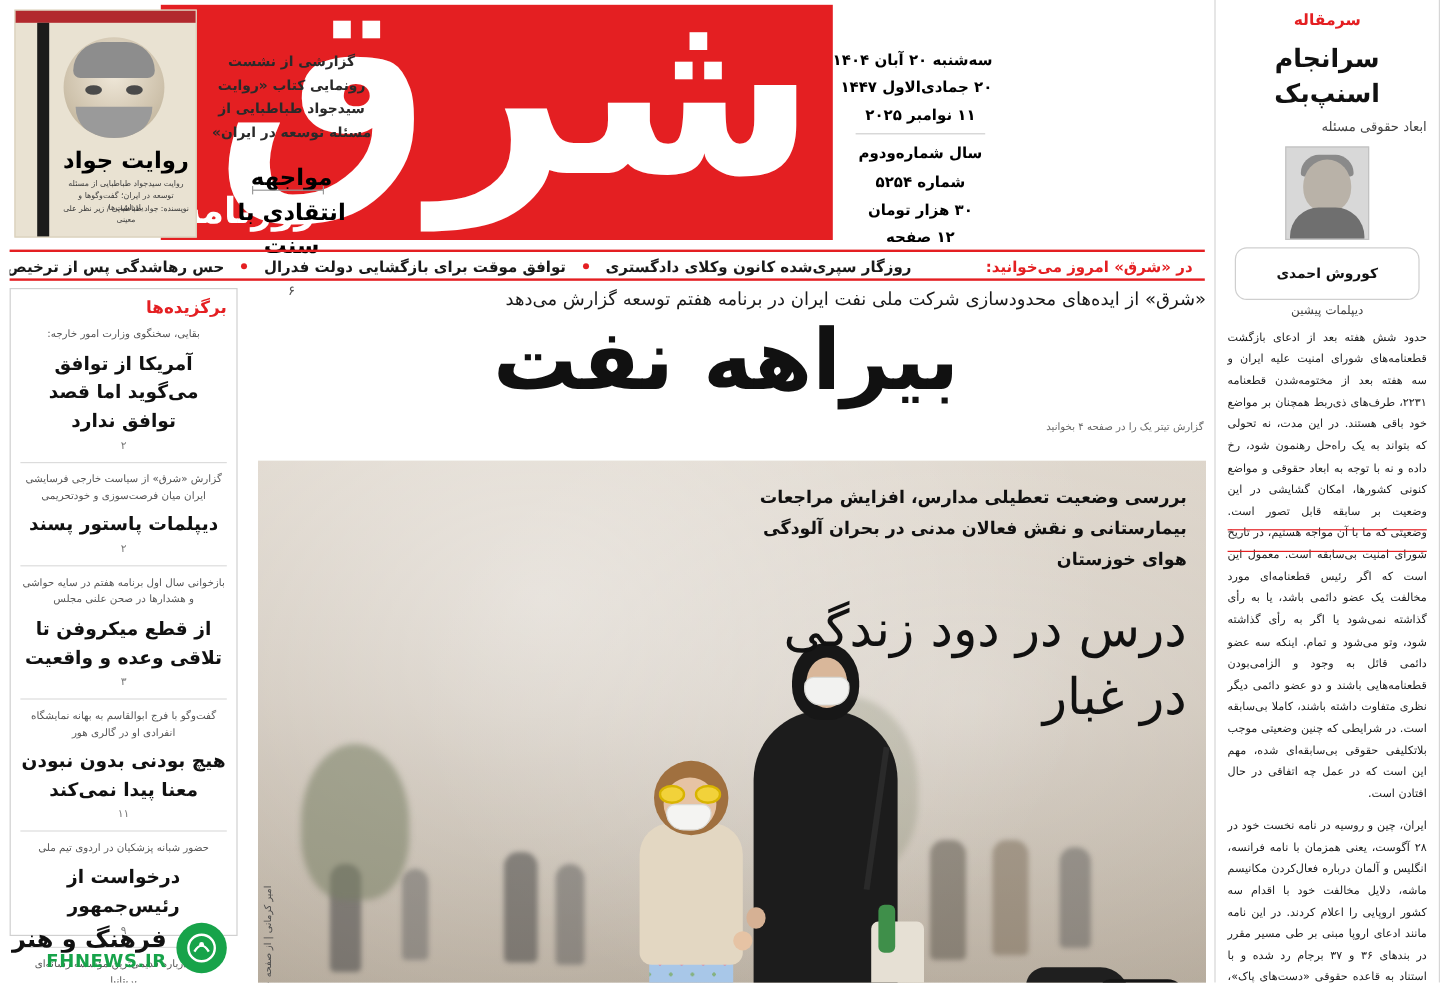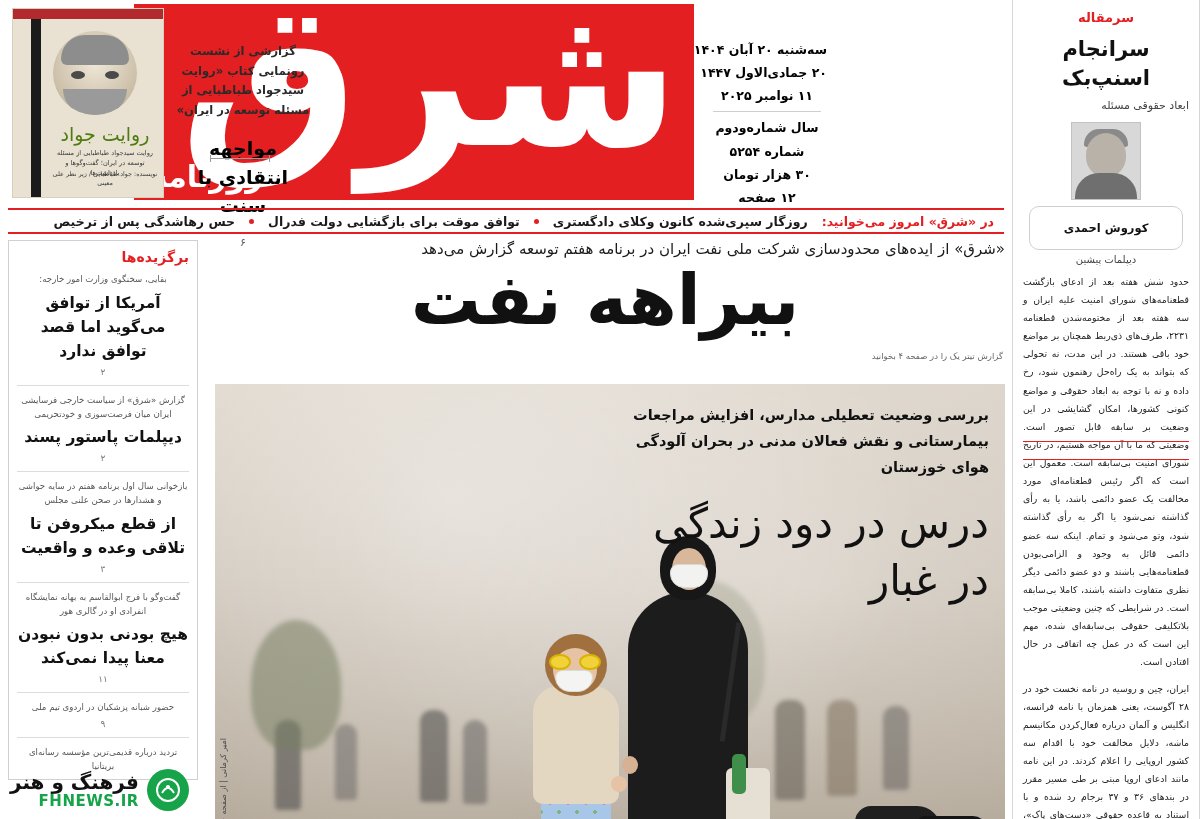--- a/index.html
+++ b/index.html
@@ -106,21 +106,21 @@
     position: absolute; bottom: 18px; left: 28px; width: 28px; height: 5px;
     background: #6a4b41; border-radius: 4px;
   }
   .book-ad .bk-beard {
     position: absolute; bottom: 0; left: 10px; right: 10px; height: 26px;
     background: #9a9a9a; border-radius: 0 0 40px 40px;
   }
   .book-ad .bk-title {
     position: absolute; top: 114px; right: 0; left: 34px;
     text-align: center;
-    font-size: 19px; font-weight: 400; color: #4d7c0f;
+    font-size: 19px; font-weight: 700; color: #000000;
   }
   .book-ad .bk-sub {
     position: absolute; top: 140px; right: 0; left: 34px;
     text-align: center;
     font-size: 6.6px; color: #3a3a3a; line-height: 1.5;
     padding: 0 6px;
   }
   .book-ad .bk-foot {
     position: absolute; bottom: 8px; right: 0; left: 34px;
     text-align: center;
@@ -168,21 +168,21 @@
     justify-content: flex-start;
     padding: 0 10px;
     gap: 14px;
     font-size: 12.5px;
     font-weight: 700;
     color: #1a1a1a;
     white-space: nowrap;
     overflow: hidden;
     flex-direction: row;
   }
-  .ticker .lead { color: #e41f22; }
+  .ticker .lead { color: #e41f22; margin-left: 48px; }
   .ticker .dot {
     width: 5px; height: 5px; border-radius: 50%; background: #e41f22;
     display: inline-block; flex: 0 0 auto;
   }
 
   
   .picks {
     position: absolute;
     top: 240px; left: 8px;
     width: 190px;
@@ -611,20 +611,21 @@
     </div>
 
     <div class="pick">
       <div class="kicker">گفت‌وگو با فرج ابوالقاسم به بهانه نمایشگاه انفرادی او در گالری هور</div>
       <div class="title">هیچ بودنی بدون نبودن معنا پیدا نمی‌کند</div>
       <div class="pg">۱۱</div>
     </div>
 
     <div class="pick">
       <div class="kicker">حضور شبانه پزشکیان در اردوی تیم ملی</div>
+      <div class="title">درخواست از رئیس‌جمهور</div>
       <div class="pg">۹</div>
     </div>
 
     <div class="pick">
       <div class="kicker">تردید درباره قدیمی‌ترین مؤسسه رسانه‌ای بریتانیا</div>
     </div>
   </div>
 
   <div class="fh-badge">
     <div class="fh-logo">

